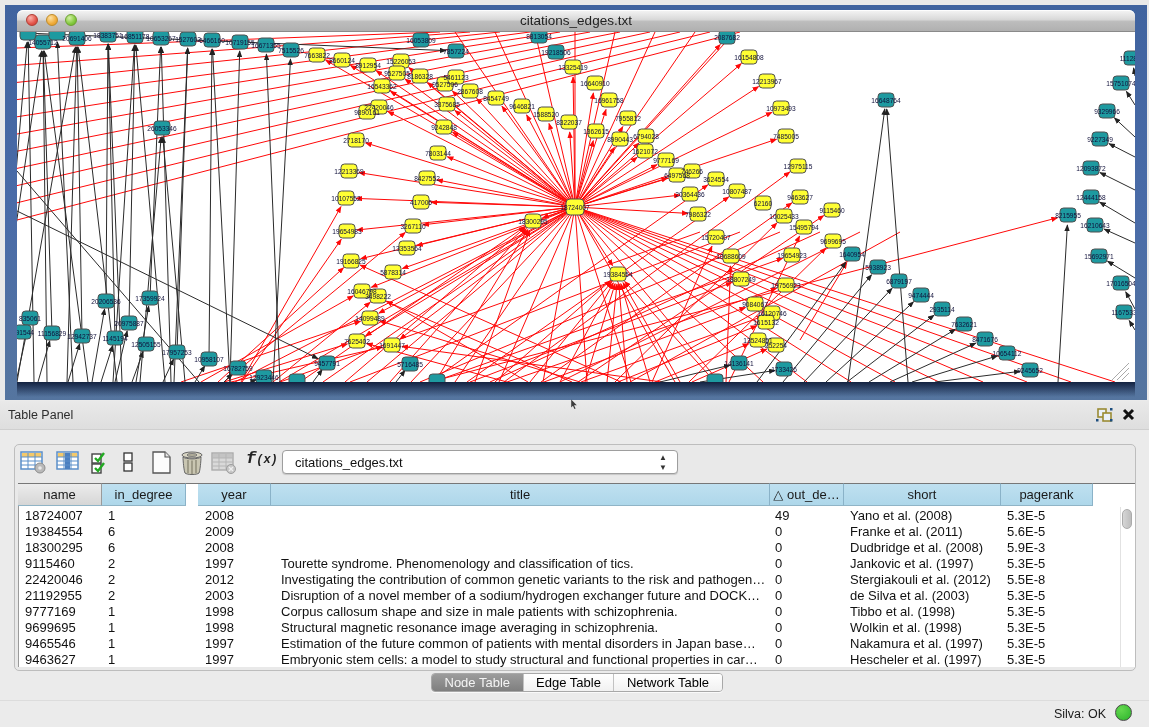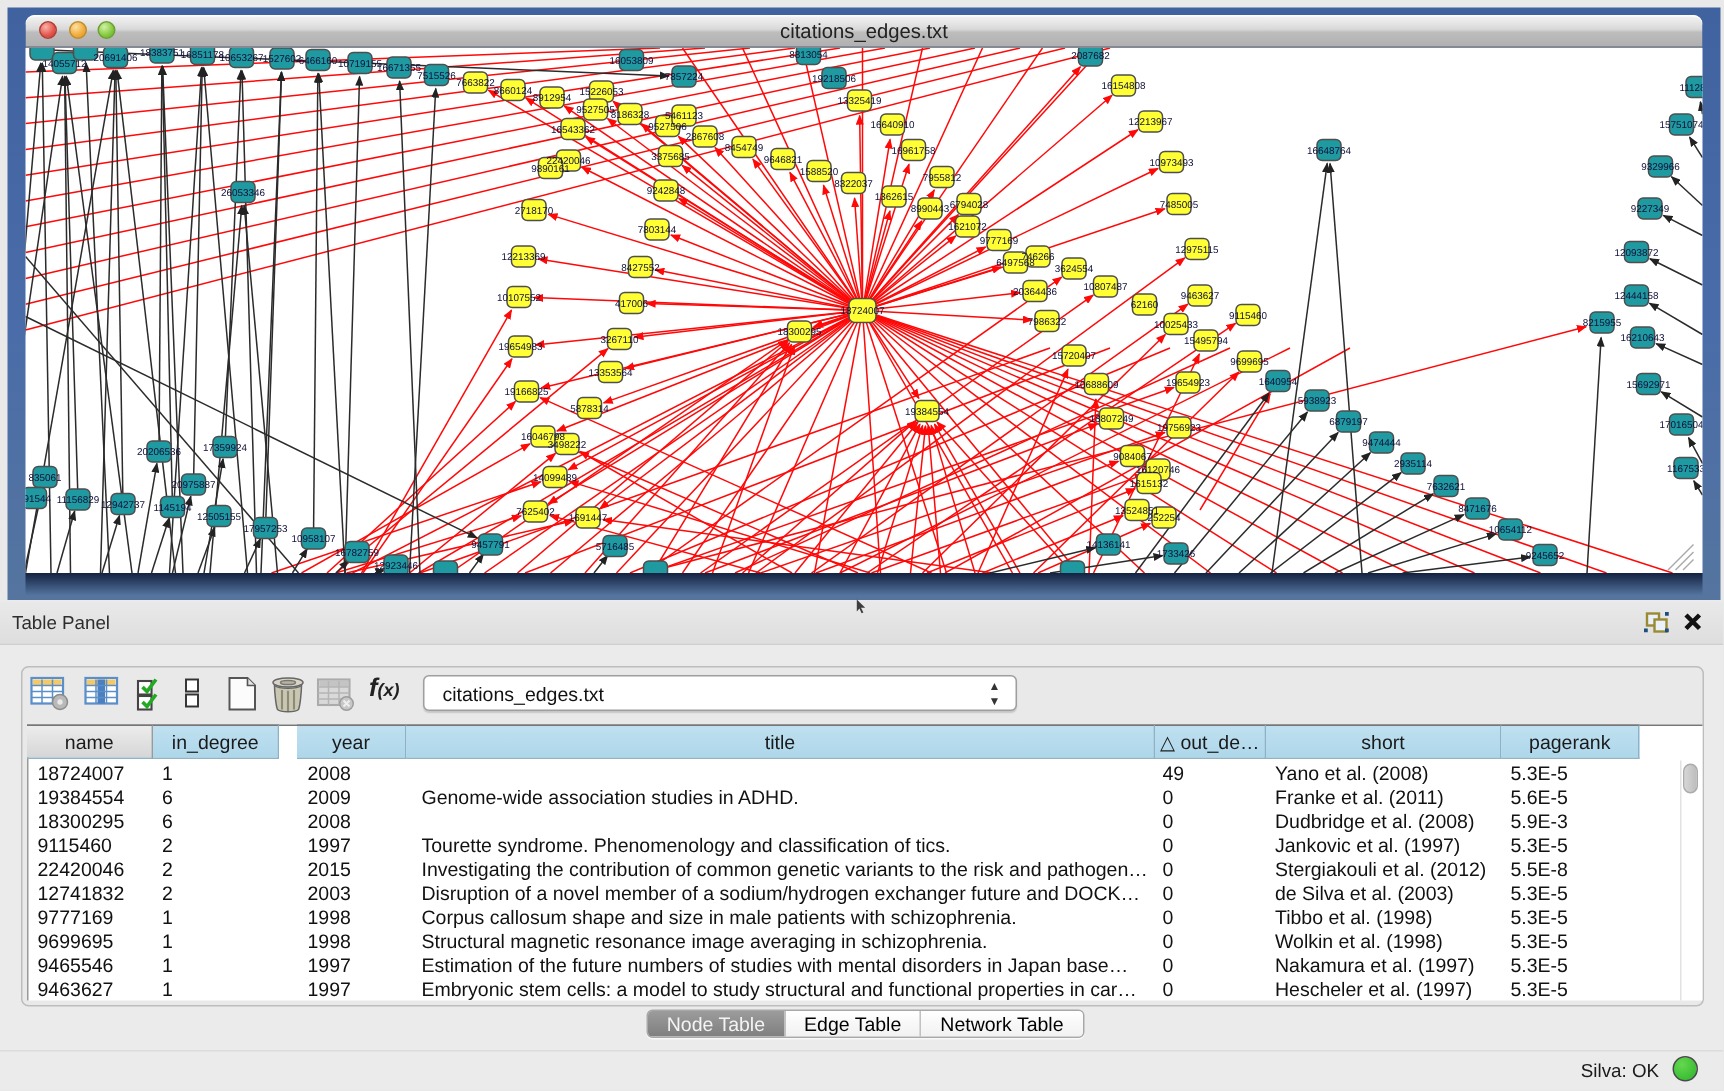--- a/index.html
+++ b/index.html
@@ -600,21 +600,21 @@
  <path d="M4 7 C4 11 5 21 6 23 C8 25 18 25 20 23 C21 21 22 11 22 7 C19 9.5 7 9.5 4 7 Z" fill="#c9c6b2" stroke="#666"></path>
  <path d="M9 10 V23 M13 10.5 V24 M17 10 V23" stroke="#8d8a77" stroke-width="1.4"></path>
 </svg>
 <svg class="icon" style="left:211px" width="27" height="25">
  <rect x="1" y="3" width="21" height="17" fill="#d9d9d9" stroke="#ababab" stroke-width="1.4"></rect>
  <rect x="2" y="4" width="19" height="4" fill="#c4c4c4"></rect>
  <path d="M1 8 H22 M1 12 H22 M1 16 H22 M8 4 V20 M15 4 V20" stroke="#b5b5b5"></path>
  <circle cx="20" cy="19" r="4.5" fill="#c7c7c7" stroke="#9d9d9d"></circle>
  <path d="M18 17 L22 21 M22 17 L18 21" stroke="#eee" stroke-width="1.4"></path>
 </svg>
-<div class="icon" style="left:246px;top:449px;font-family:Liberation Sans, sans-serif;font-style:italic;font-weight:bold;font-size:17px;color:#222">f<span style="font-size:12px">(x)</span></div>
+<div class="icon" style="left:246px;top:449px;font-family:Liberation Mono, monospace;font-style:italic;font-weight:bold;font-size:17px;color:#222">f<span style="font-size:12px">(x)</span></div>
 
 <div id="combo">
     <div class="ct">citations_edges.txt</div>
     <div class="ar">▲<br>▼</div>
   </div>
 <div id="table"></div>
 <div class="hc" style="left:18px;width:84px;background:linear-gradient(180deg,#ececec,#d6d6d6);border-right:1px solid #9a9a9a">name</div>
 <div class="hc" style="left:102px;width:84px">in_degree</div>
 <div class="hc" style="left:198px;width:73px">year</div>
 <div class="hc" style="left:271px;width:499px">title</div>
@@ -626,21 +626,20 @@
     <span style="left:108px">1</span>
     <span style="left:205px">2008</span>
     <span style="left:775px">49</span>
     <span style="left:850px">Yano et al. (2008)</span>
     <span style="left:1007px">5.3E‑5</span>
   </div>
 <div class="trow" style="top:523px">
     <span style="left:25px">19384554</span>
     <span style="left:108px">6</span>
     <span style="left:205px">2009</span>
-    <span style="left:281px;width:484px">Genome‑wide association studies in ADHD.</span>
     <span style="left:775px">0</span>
     <span style="left:850px">Franke et al. (2011)</span>
     <span style="left:1007px">5.6E‑5</span>
   </div>
 <div class="trow" style="top:539px">
     <span style="left:25px">18300295</span>
     <span style="left:108px">6</span>
     <span style="left:205px">2008</span>
     <span style="left:775px">0</span>
     <span style="left:850px">Dudbridge et al. (2008)</span>
@@ -651,28 +650,28 @@
     <span style="left:108px">2</span>
     <span style="left:205px">1997</span>
     <span style="left:281px;width:484px">Tourette syndrome. Phenomenology and classification of tics.</span>
     <span style="left:775px">0</span>
     <span style="left:850px">Jankovic et al. (1997)</span>
     <span style="left:1007px">5.3E‑5</span>
   </div>
 <div class="trow" style="top:571px">
     <span style="left:25px">22420046</span>
     <span style="left:108px">2</span>
-    <span style="left:205px">2015</span>
+    <span style="left:205px">2012</span>
     <span style="left:281px;width:484px">Investigating the contribution of common genetic variants to the risk and pathogen…</span>
     <span style="left:775px">0</span>
     <span style="left:850px">Stergiakouli et al. (2012)</span>
     <span style="left:1007px">5.5E‑8</span>
   </div>
 <div class="trow" style="top:587px">
-    <span style="left:25px">12741832</span>
+    <span style="left:25px">21192955</span>
     <span style="left:108px">2</span>
     <span style="left:205px">2003</span>
     <span style="left:281px;width:484px">Disruption of a novel member of a sodium/hydrogen exchanger future and DOCK…</span>
     <span style="left:775px">0</span>
     <span style="left:850px">de Silva et al. (2003)</span>
     <span style="left:1007px">5.3E‑5</span>
   </div>
 <div class="trow" style="top:603px">
     <span style="left:25px">9777169</span>
     <span style="left:108px">1</span>
@@ -688,21 +687,21 @@
     <span style="left:205px">1998</span>
     <span style="left:281px;width:484px">Structural magnetic resonance image averaging in schizophrenia.</span>
     <span style="left:775px">0</span>
     <span style="left:850px">Wolkin et al. (1998)</span>
     <span style="left:1007px">5.3E‑5</span>
   </div>
 <div class="trow" style="top:635px">
     <span style="left:25px">9465546</span>
     <span style="left:108px">1</span>
     <span style="left:205px">1997</span>
-    <span style="left:281px;width:484px">Estimation of the future numbers of studies with mental disorders in Japan base…</span>
+    <span style="left:281px;width:484px">Estimation of the future common of patients with mental disorders in Japan base…</span>
     <span style="left:775px">0</span>
     <span style="left:850px">Nakamura et al. (1997)</span>
     <span style="left:1007px">5.3E‑5</span>
   </div>
 <div class="trow" style="top:651px">
     <span style="left:25px">9463627</span>
     <span style="left:108px">1</span>
     <span style="left:205px">1997</span>
     <span style="left:281px;width:484px">Embryonic stem cells: a model to study structural and functional properties in car…</span>
     <span style="left:775px">0</span>

